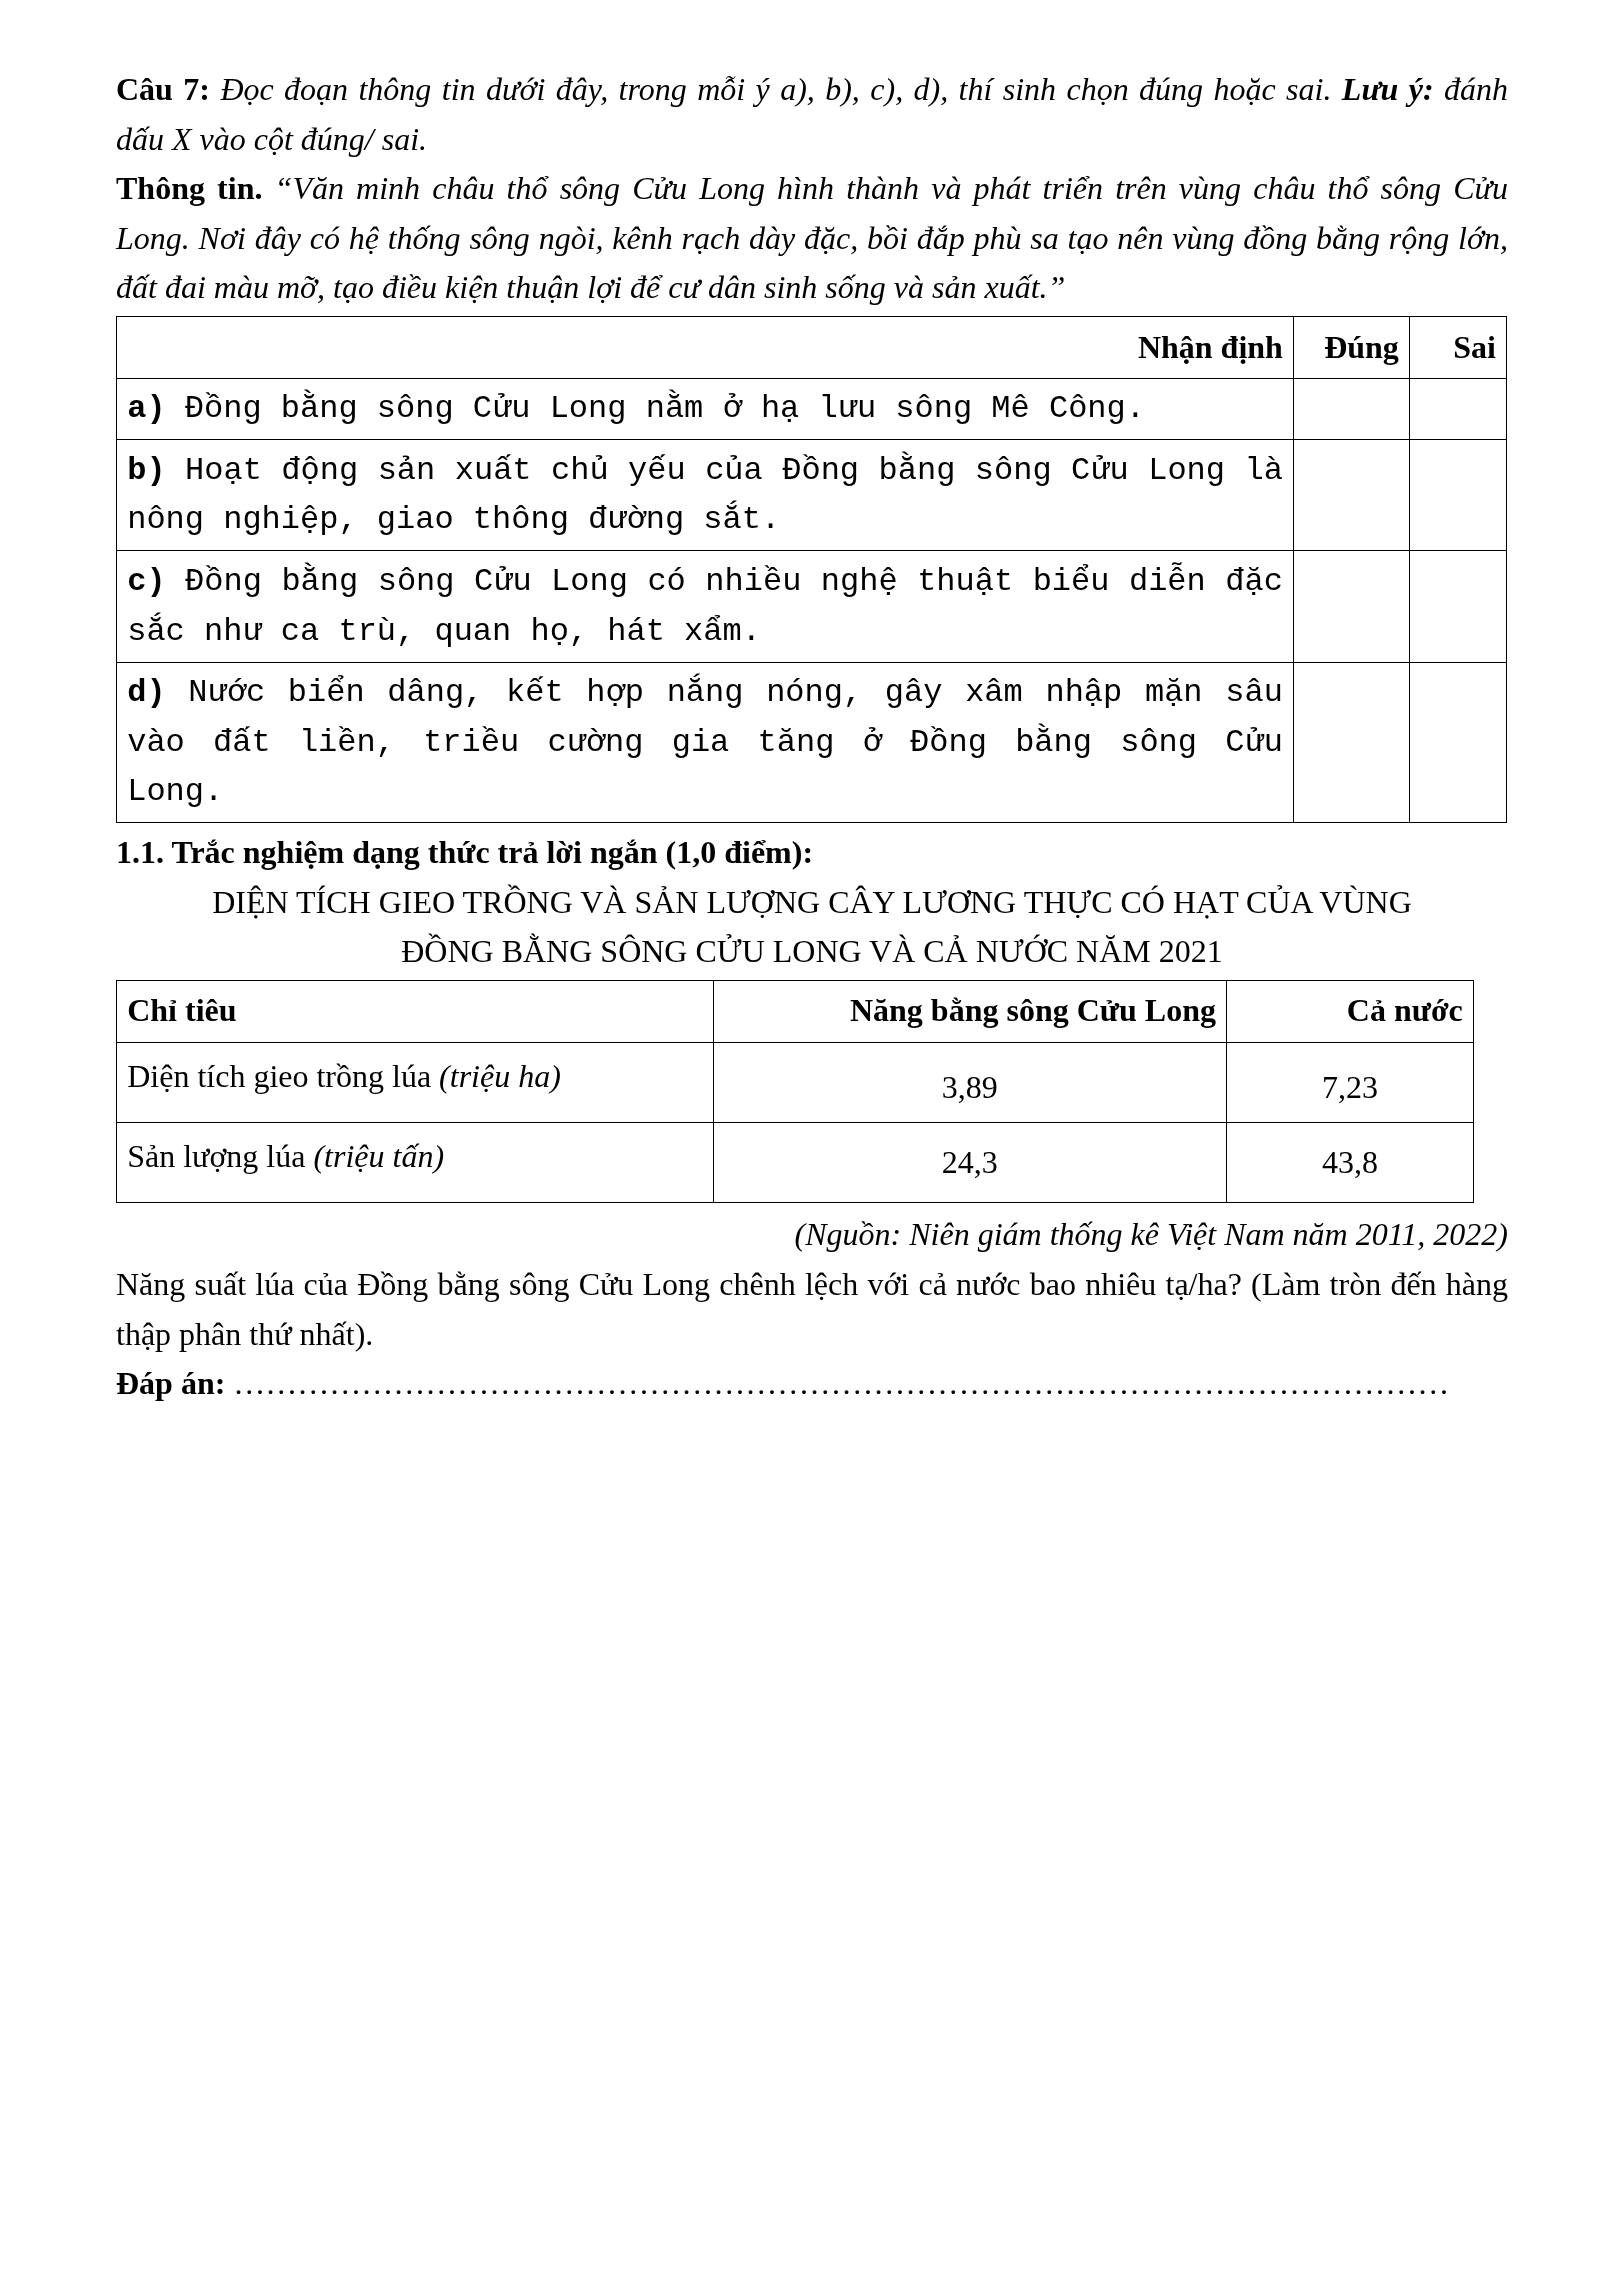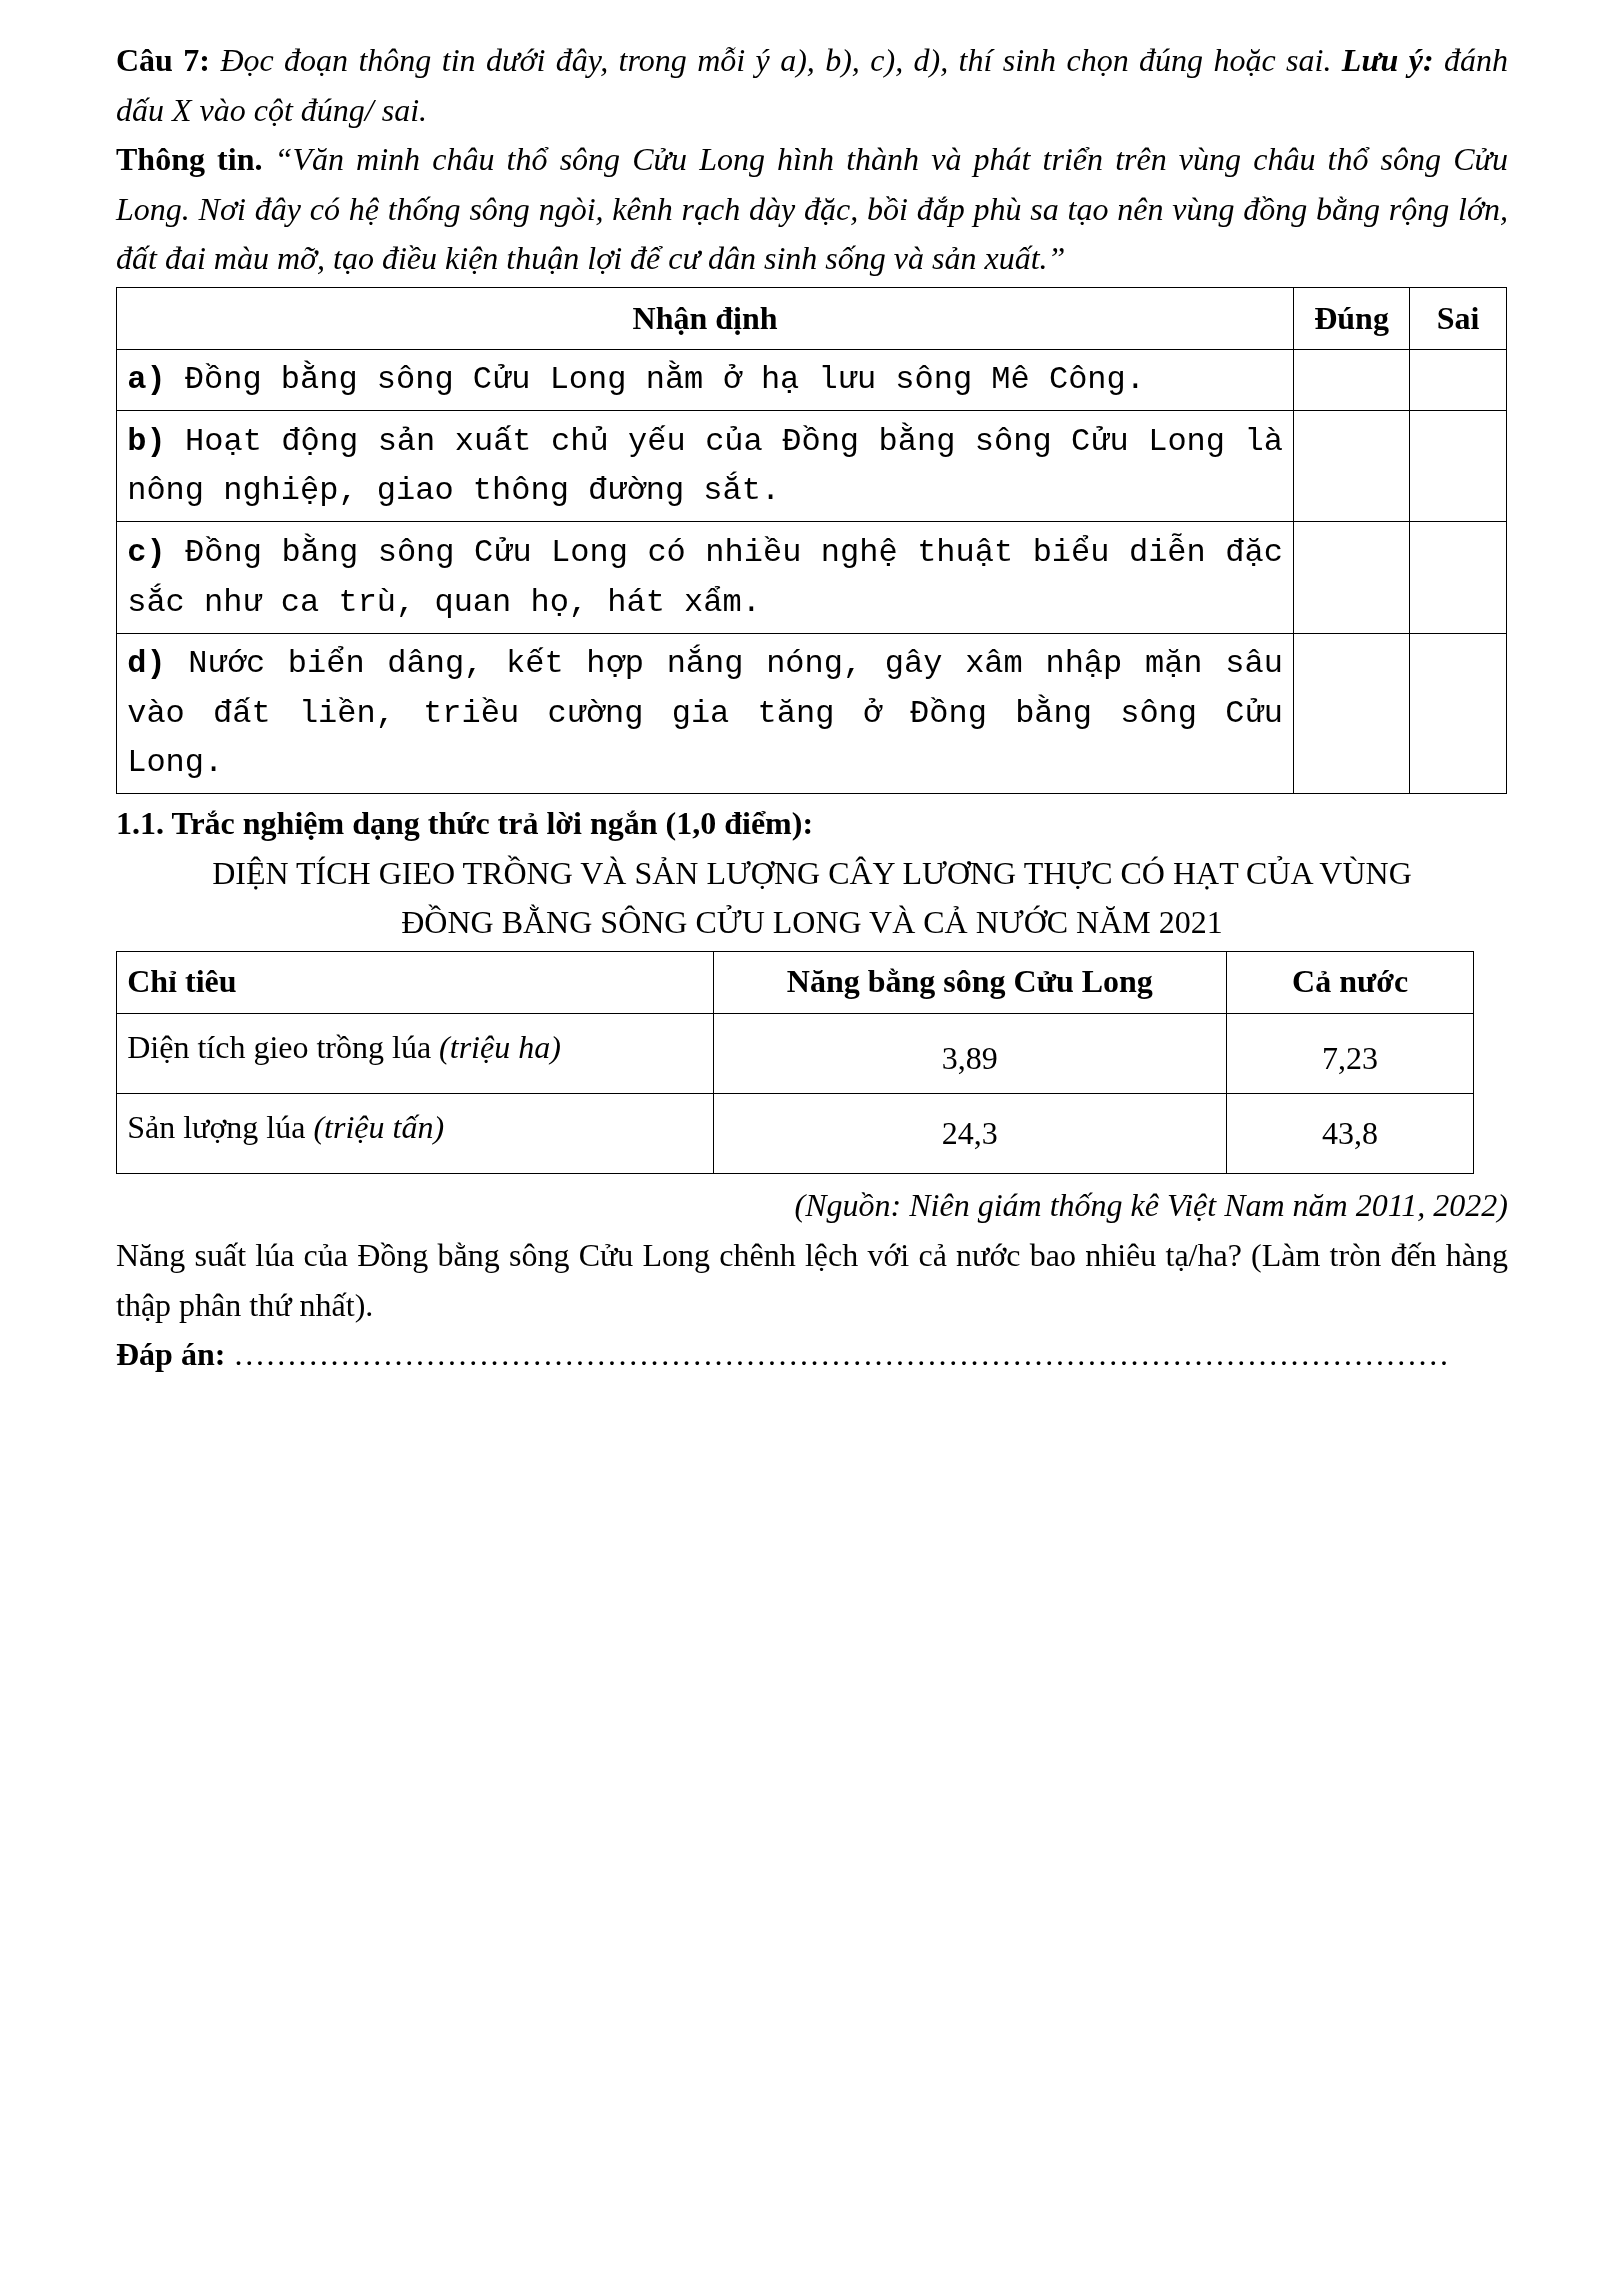--- a/index.html
+++ b/index.html
@@ -9,38 +9,38 @@
     height: 2295px;
     font-family: "Liberation Serif", "DejaVu Serif", serif;
     font-size: 32px;
     line-height: 1.55;
     color: #000000;
     overflow: hidden;
   }
   .page {
     width: 1623px;
     height: 2295px;
-    padding: 36px 115px 0 116px;
+    padding: 65px 115px 0 116px;
   }
   .para { text-align: justify; }
   .para.nj { text-align: left; }
   b { font-weight: bold; }
   i { font-style: italic; }
 
   table {
     border-collapse: collapse;
     width: 100%;
     margin-top: 3.1px;
   }
   th, td {
     border: 1.6px solid #000000;
     padding: 5.5px 10.2px;
     vertical-align: middle;
   }
-  th { font-weight: bold; text-align: center; }
+  th { font-weight: bold; text-align: right; }
 
   
   .t1 { width: 1391px; }
   .t1 .c-state { width: 1178px; }
   .t1 .c-true  { width: 116px; }
   .t1 .c-false { width: 97px; }
   .t1 td.statement { text-align: justify; font-family: Liberation Mono, monospace; }
   .t1 td.mark { text-align: center; }
 
   

